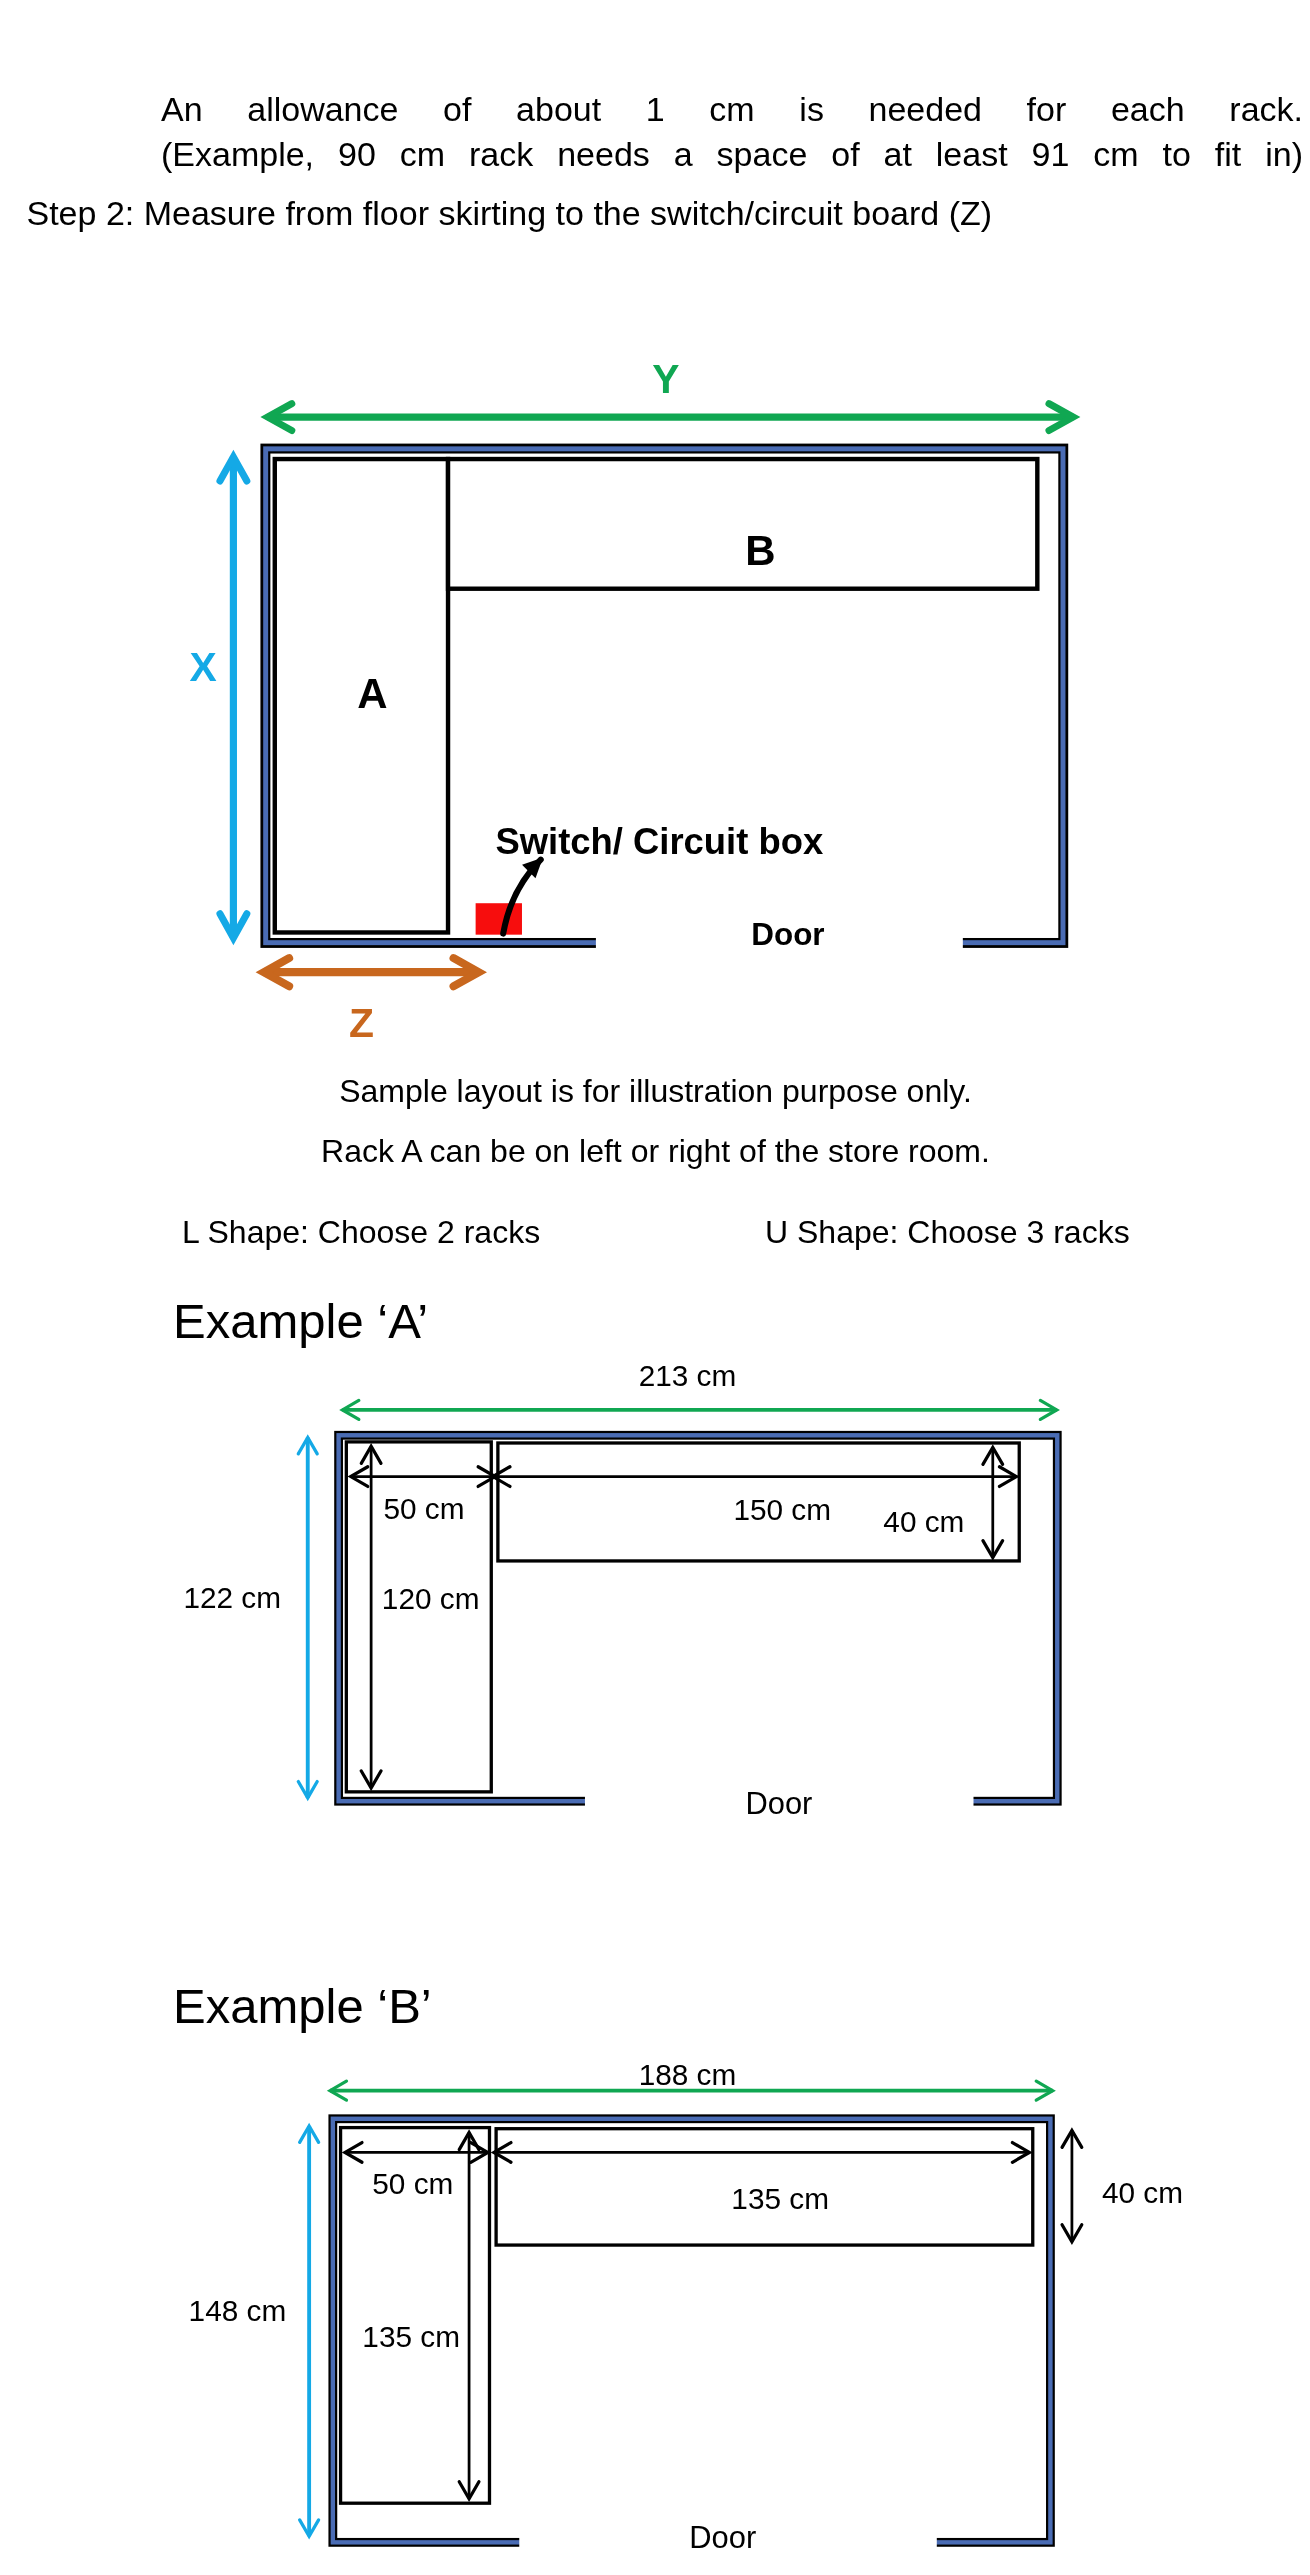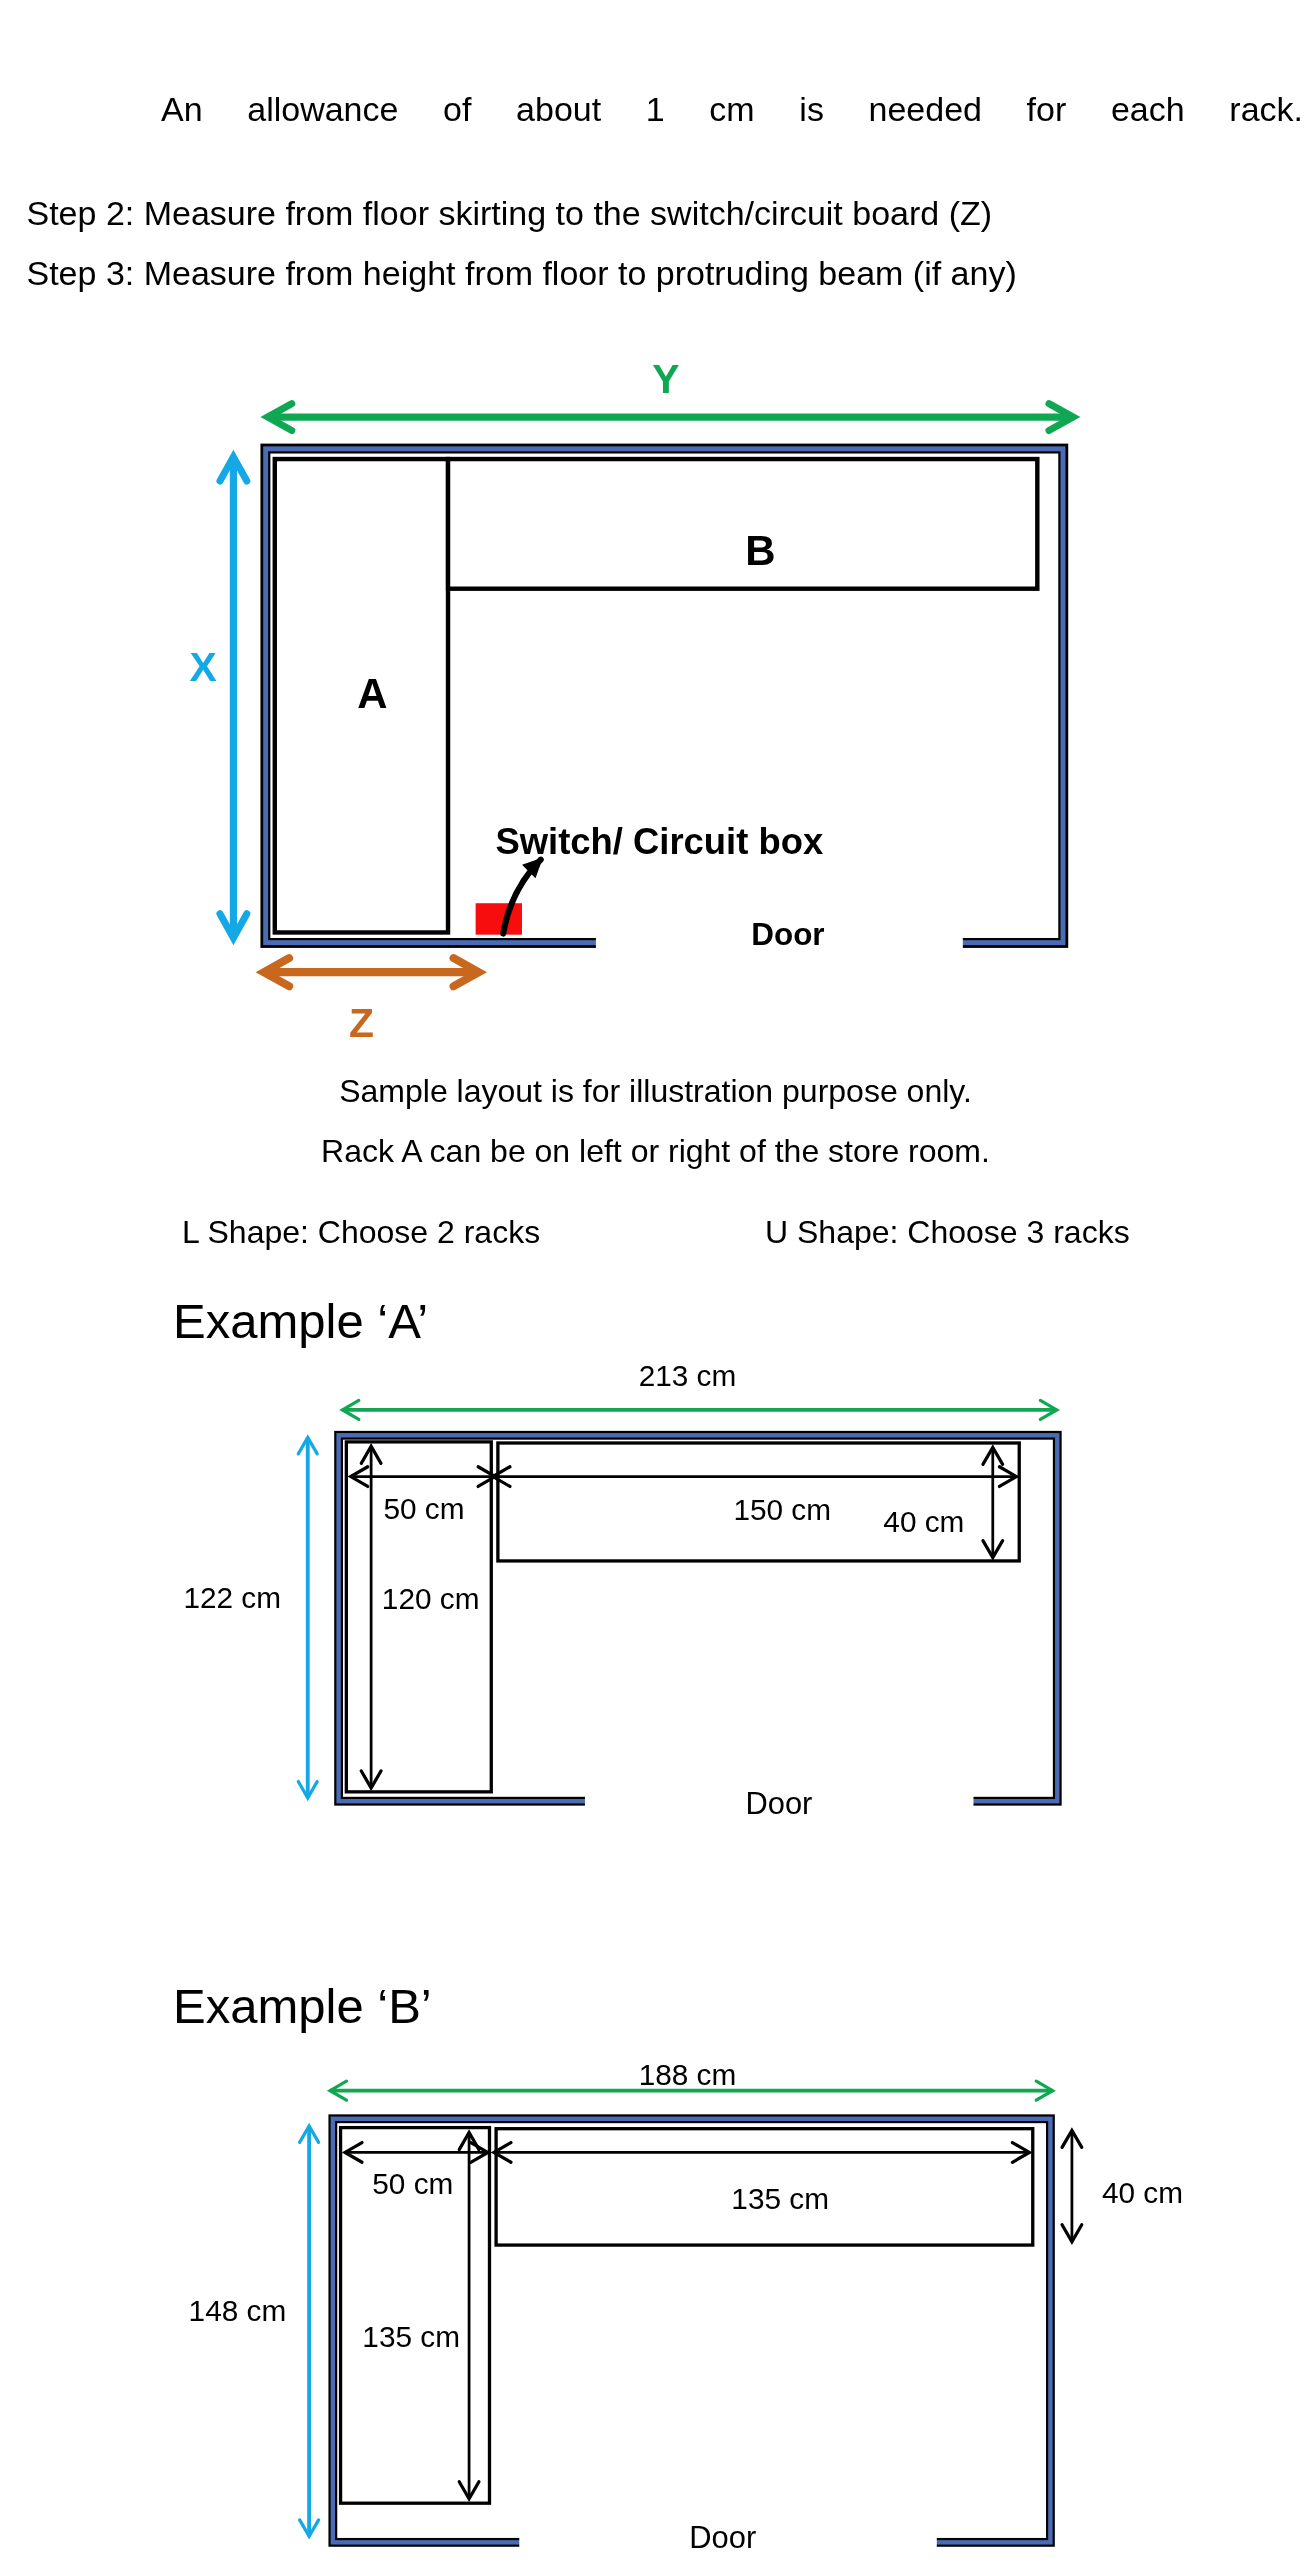--- a/index.html
+++ b/index.html
@@ -37,23 +37,23 @@
   .rack{fill:#fff;stroke:#000;}
   .redbox{fill:var(--switch-red);}
 </style>
 </head>
 <body>
 
 <div class="page">
 
   <div class="abs note" style="left:161px;top:87px;width:1142px;">
     <div>An allowance of about 1 cm is needed for each rack.</div>
+    <div>(Example, 90 cm rack needs a space of at least 91 cm to fit in)</div>
   </div>
   <div class="abs step" style="left:26.5px;top:194px;">Step 2: Measure from floor skirting to the switch/circuit board (Z)</div>
-  <div class="abs step" style="left:26.5px;top:254px;">Step 3: Measure from height from floor to protruding beam (if any)</div>
 
   <svg class="abs" style="top:342px;" width="1311" height="734" viewBox="0 620 2376 1330">
     <defs>
       <marker id="g1" viewBox="0 0 16 16" refX="13" refY="8" markerWidth="78" markerHeight="78" markerUnits="userSpaceOnUse" orient="auto-start-reverse">
         <path d="M 4 3 L 13 8 L 4 13" class="sg" stroke-width="2.6" stroke-linecap="round"></path>
       </marker>
       <marker id="c1" viewBox="0 0 16 16" refX="13" refY="8" markerWidth="78" markerHeight="78" markerUnits="userSpaceOnUse" orient="auto-start-reverse">
         <path d="M 4 3 L 13 8 L 4 13" class="sc" stroke-width="2.6" stroke-linecap="round"></path>
       </marker>
       <marker id="o1" viewBox="0 0 16 16" refX="13" refY="8" markerWidth="82" markerHeight="82" markerUnits="userSpaceOnUse" orient="auto-start-reverse">

